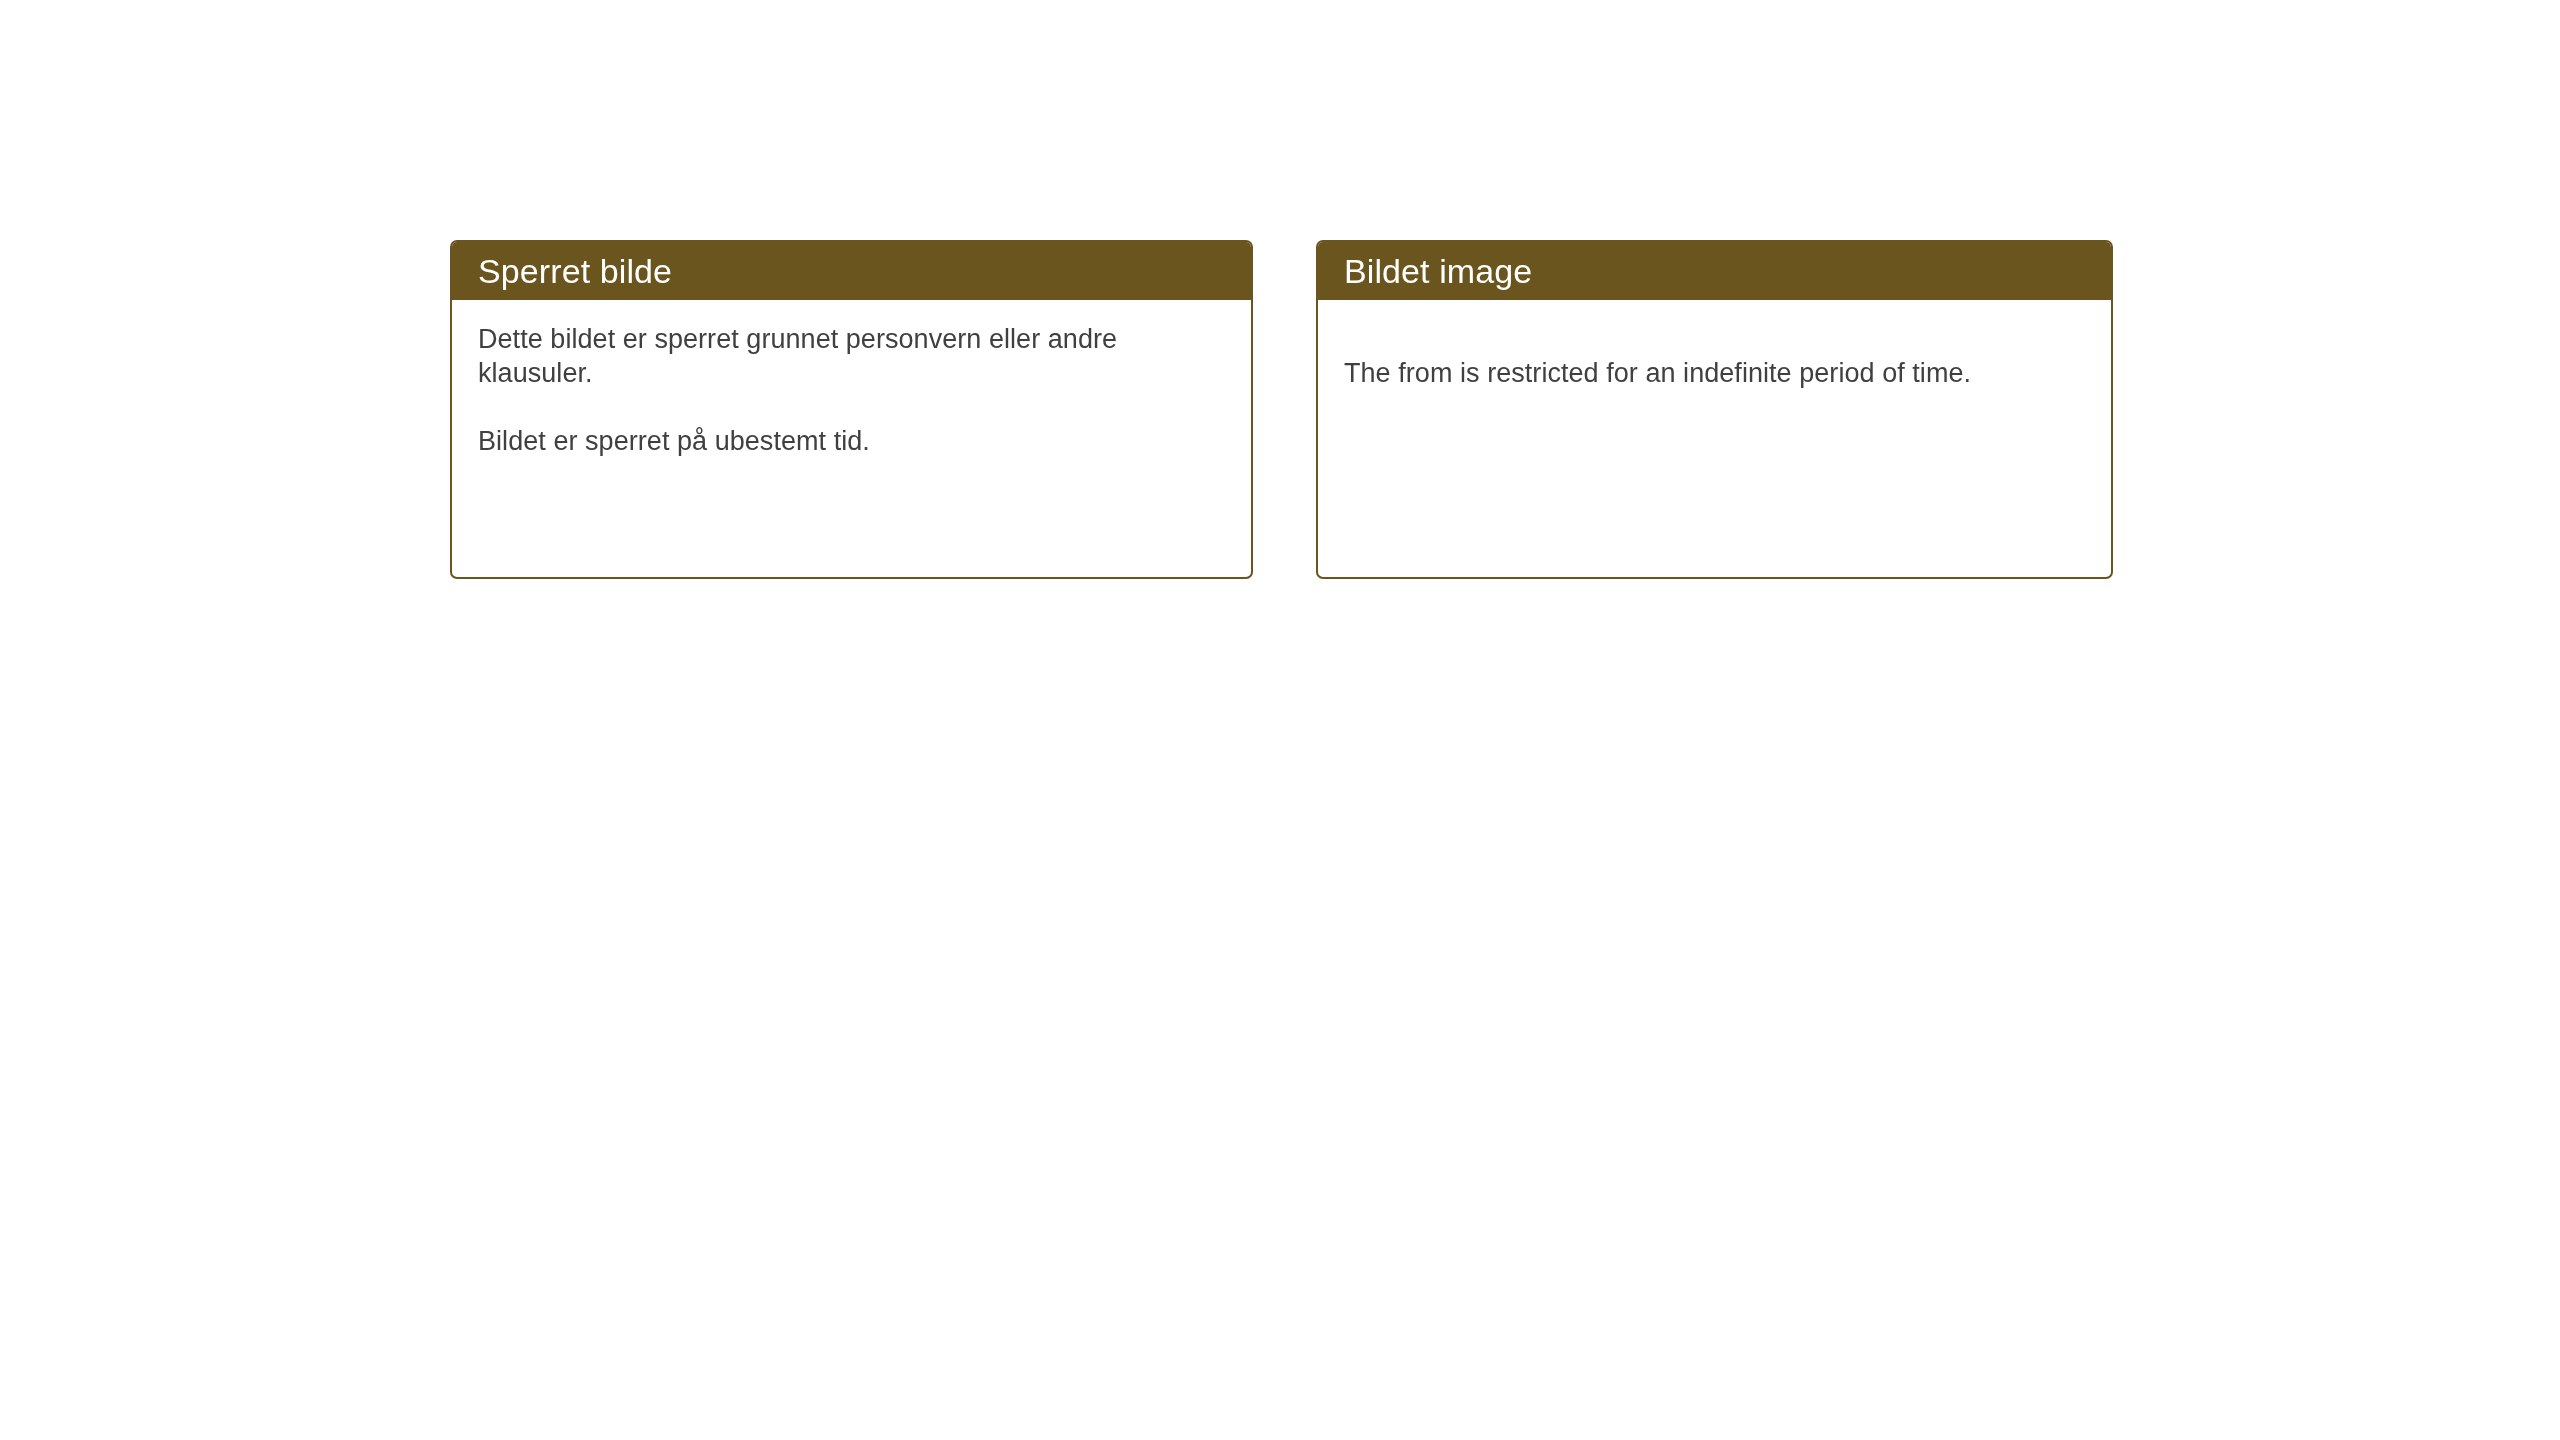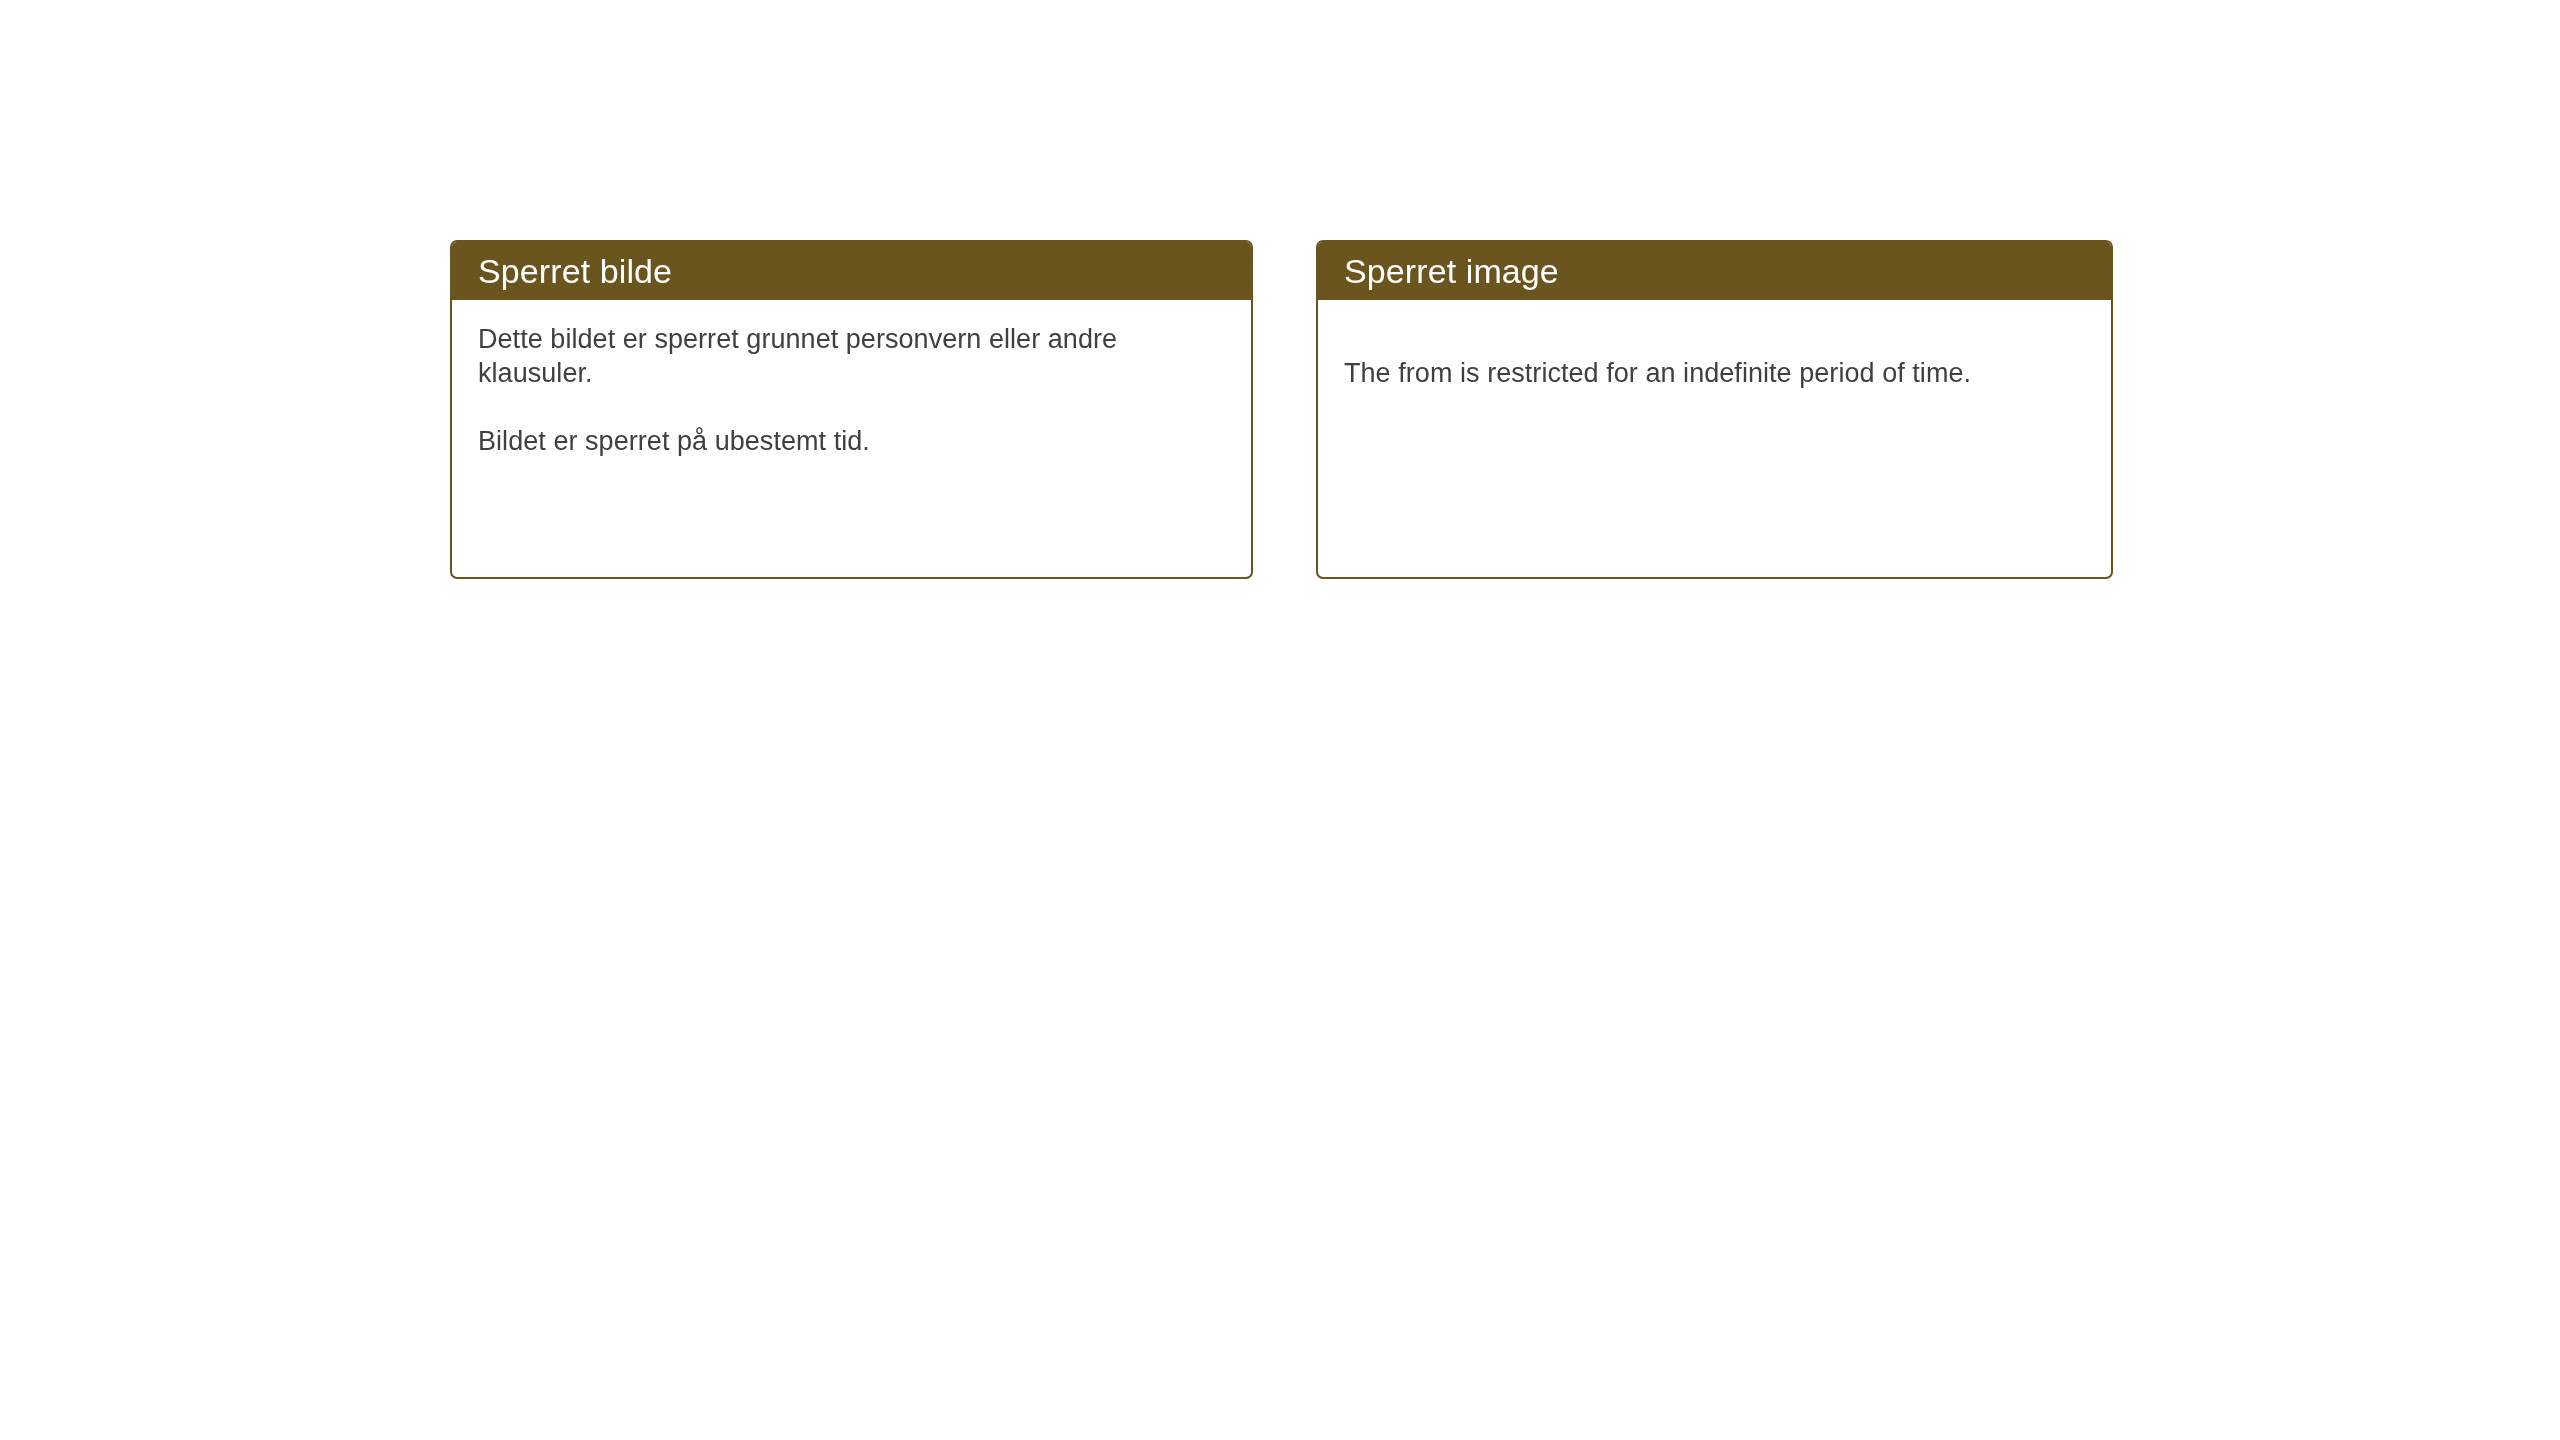--- a/index.html
+++ b/index.html
@@ -83,21 +83,21 @@
     </div>
     <div class="card-body">
       <p class="body-paragraph">Dette bildet er sperret grunnet personvern eller andre klausuler.</p>
       <div class="paragraph-gap"></div>
       <p class="body-paragraph">Bildet er sperret på ubestemt tid.</p>
     </div>
   </div>
 
   <div class="notice-card" id="card-en">
     <div class="card-header">
-      <span class="card-title">Sperret image</span>
+      <span class="card-title">Bildet image</span>
     </div>
     <div class="card-body">
       <div class="paragraph-gap"></div>
       <p class="body-paragraph">The from is restricted for an indefinite period of time.</p>
     </div>
   </div>
 
 </div>
 
 </body></html>

